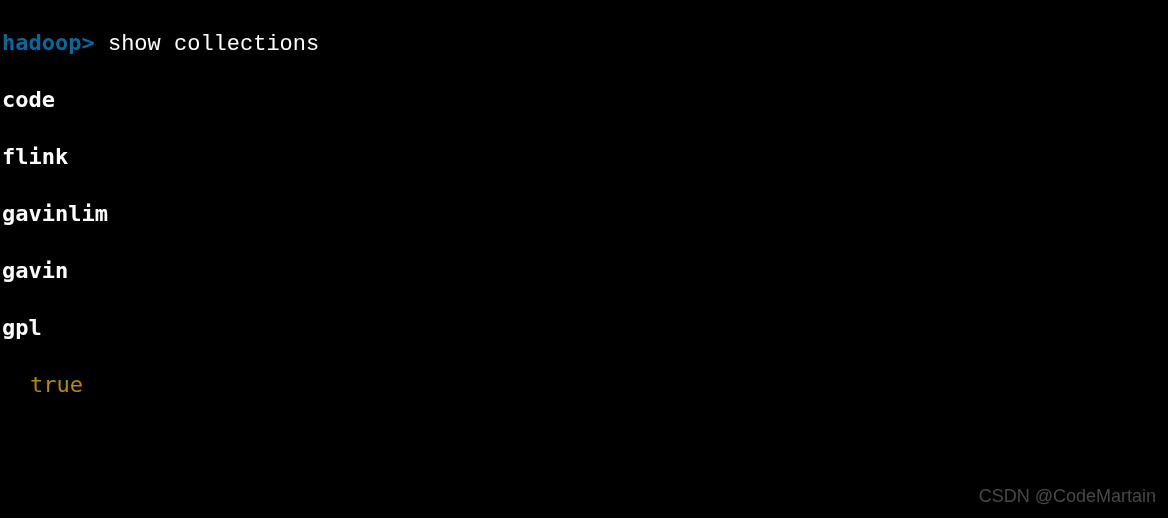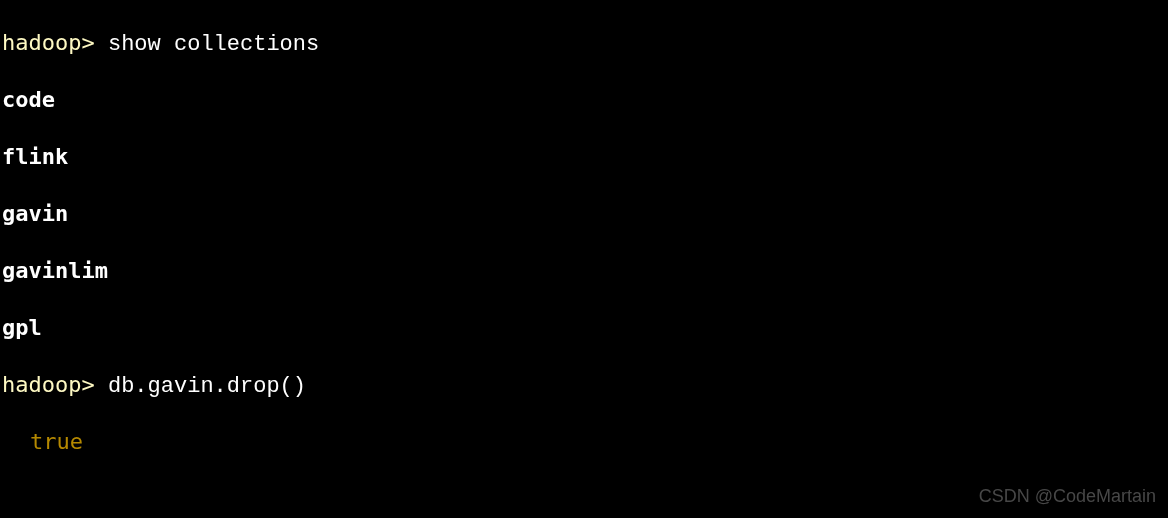--- a/index.html
+++ b/index.html
@@ -20,22 +20,22 @@
       padding-left: 2px;
     }
     .terminal {
       white-space: pre;
     }
     .line {
       display: block;
       height: 28.5px;
     }
     .prompt {
-      color: #fef9c3;
-      font-weight: normal;
+      color: #0369a1;
+      font-weight: bold;
     }
     .command {
       color: #ffffff;
       font-weight: normal;
       font-family: Liberation Mono, monospace;
     }
     .bold-output {
       color: #ffffff;
       font-weight: bold;
     }
@@ -55,24 +55,23 @@
       opacity: 0.7;
     }
   </style>
 </head>
 <body>
 
 <div class="terminal">
 <span class="line"><span class="prompt">hadoop&gt;</span> <span class="command">show collections</span></span>
 <span class="line bold-output">code</span>
 <span class="line bold-output">flink</span>
+<span class="line bold-output">gavinlim</span>
 <span class="line bold-output">gavin</span>
-<span class="line bold-output">gavinlim</span>
 <span class="line bold-output">gpl</span>
-<span class="line"><span class="prompt">hadoop&gt;</span> <span class="command">db.gavin.drop()</span></span>
 <span class="line true-output">true</span>
 
 
 
 
 
 
 
 </div>
 

